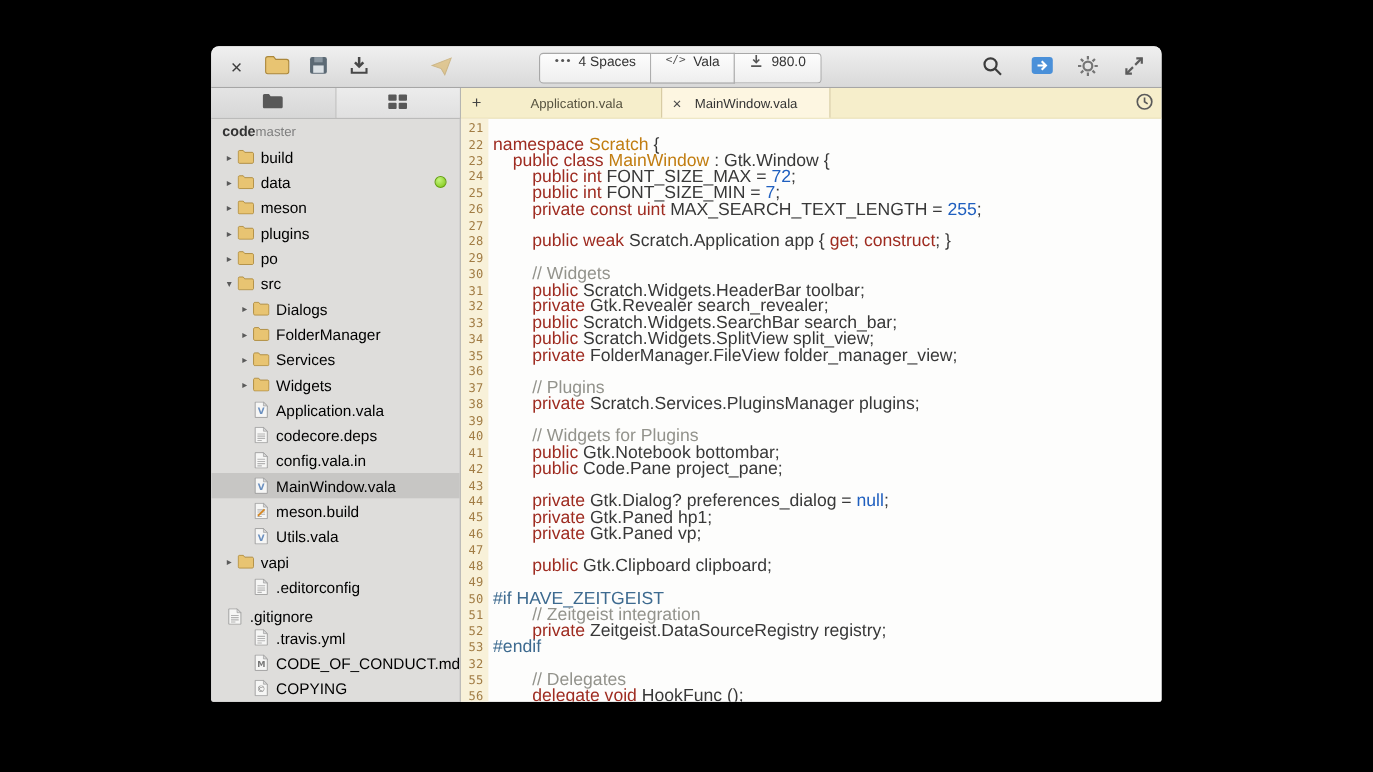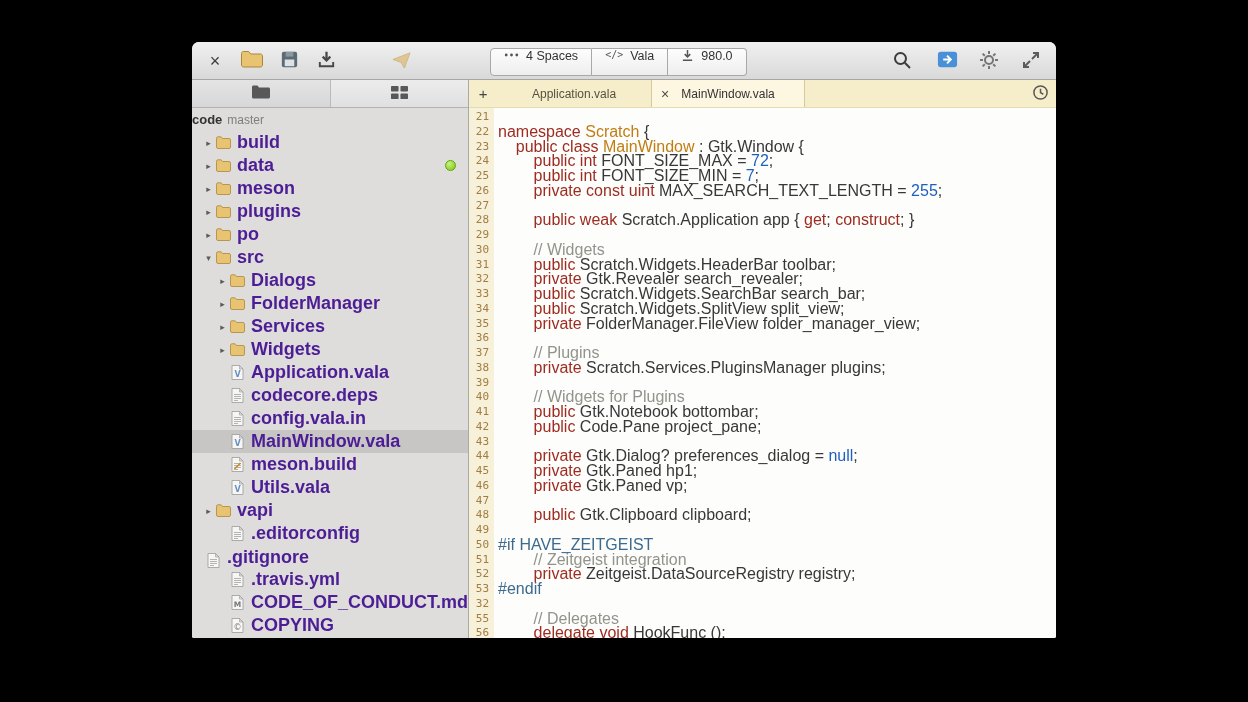--- a/index.html
+++ b/index.html
@@ -28,29 +28,29 @@
   .hb-right{position:absolute;right:10px;top:5px;display:flex;gap:12px;align-items:center;}
   
   .body{flex:1;display:flex;min-height:0;}
   .sidebar{flex:0 0 220px;display:flex;flex-direction:column;border-right:1px solid #a9a9a9;
     background:#dedddb;min-height:0;}
   .switcher{flex:0 0 28px;display:flex;border-bottom:1px solid #b2b2b2;}
   .switch-btn{flex:1;display:flex;align-items:center;justify-content:center;border:none;
     background:linear-gradient(#ececec,#e0e0e0);}
   .switch-btn.first{border-right:1px solid #bababa;background:linear-gradient(#e4e4e4,#d7d7d7);}
   .tree{flex:1;overflow:hidden;padding-top:0;}
-  .project-row{height:23px;display:flex;align-items:center;gap:5px;}
+  .project-row{height:23px;display:flex;align-items:center;padding-left:10px;}
   .pname{font-size:13px;font-weight:bold;color:#333;}
   .pbranch{font-size:12px;color:#7e7e7e;}
   .trow{height:23px;display:flex;align-items:center;position:relative;cursor:default;}
   .trow.sel{background:#c7c6c4;}
   .chev{width:13px;font-size:9px;color:#5a5a5a;text-align:center;flex:0 0 13px;}
   .ticon{width:16px;height:16px;display:flex;align-items:center;justify-content:center;
     margin-right:6px;flex:0 0 16px;}
-  .tlabel{font-size:18px;color:#4c1d95;white-space:nowrap;font-weight:bold;}
+  .tlabel{font-size:14px;color:#000000;white-space:nowrap;}
   .dot{position:absolute;right:12px;width:11px;height:11px;border-radius:50%;
     background:radial-gradient(circle at 35% 30%,#c3f57d,#7cc411);border:1px solid #64a110;}
   
   .main{flex:1;display:flex;flex-direction:column;min-width:0;min-height:0;}
   .tabbar{flex:0 0 28px;background:#f6eecb;display:flex;align-items:stretch;
     border-bottom:1px solid #e6dcb2;}
   .tab-plus{width:28px;border:none;background:transparent;font-size:15px;color:#444;}
   .tabs{display:flex;}
   .tab{width:154px;display:flex;align-items:center;justify-content:center;position:relative;
     font-size:12px;color:#5a5а4a;color:#56523f;}

